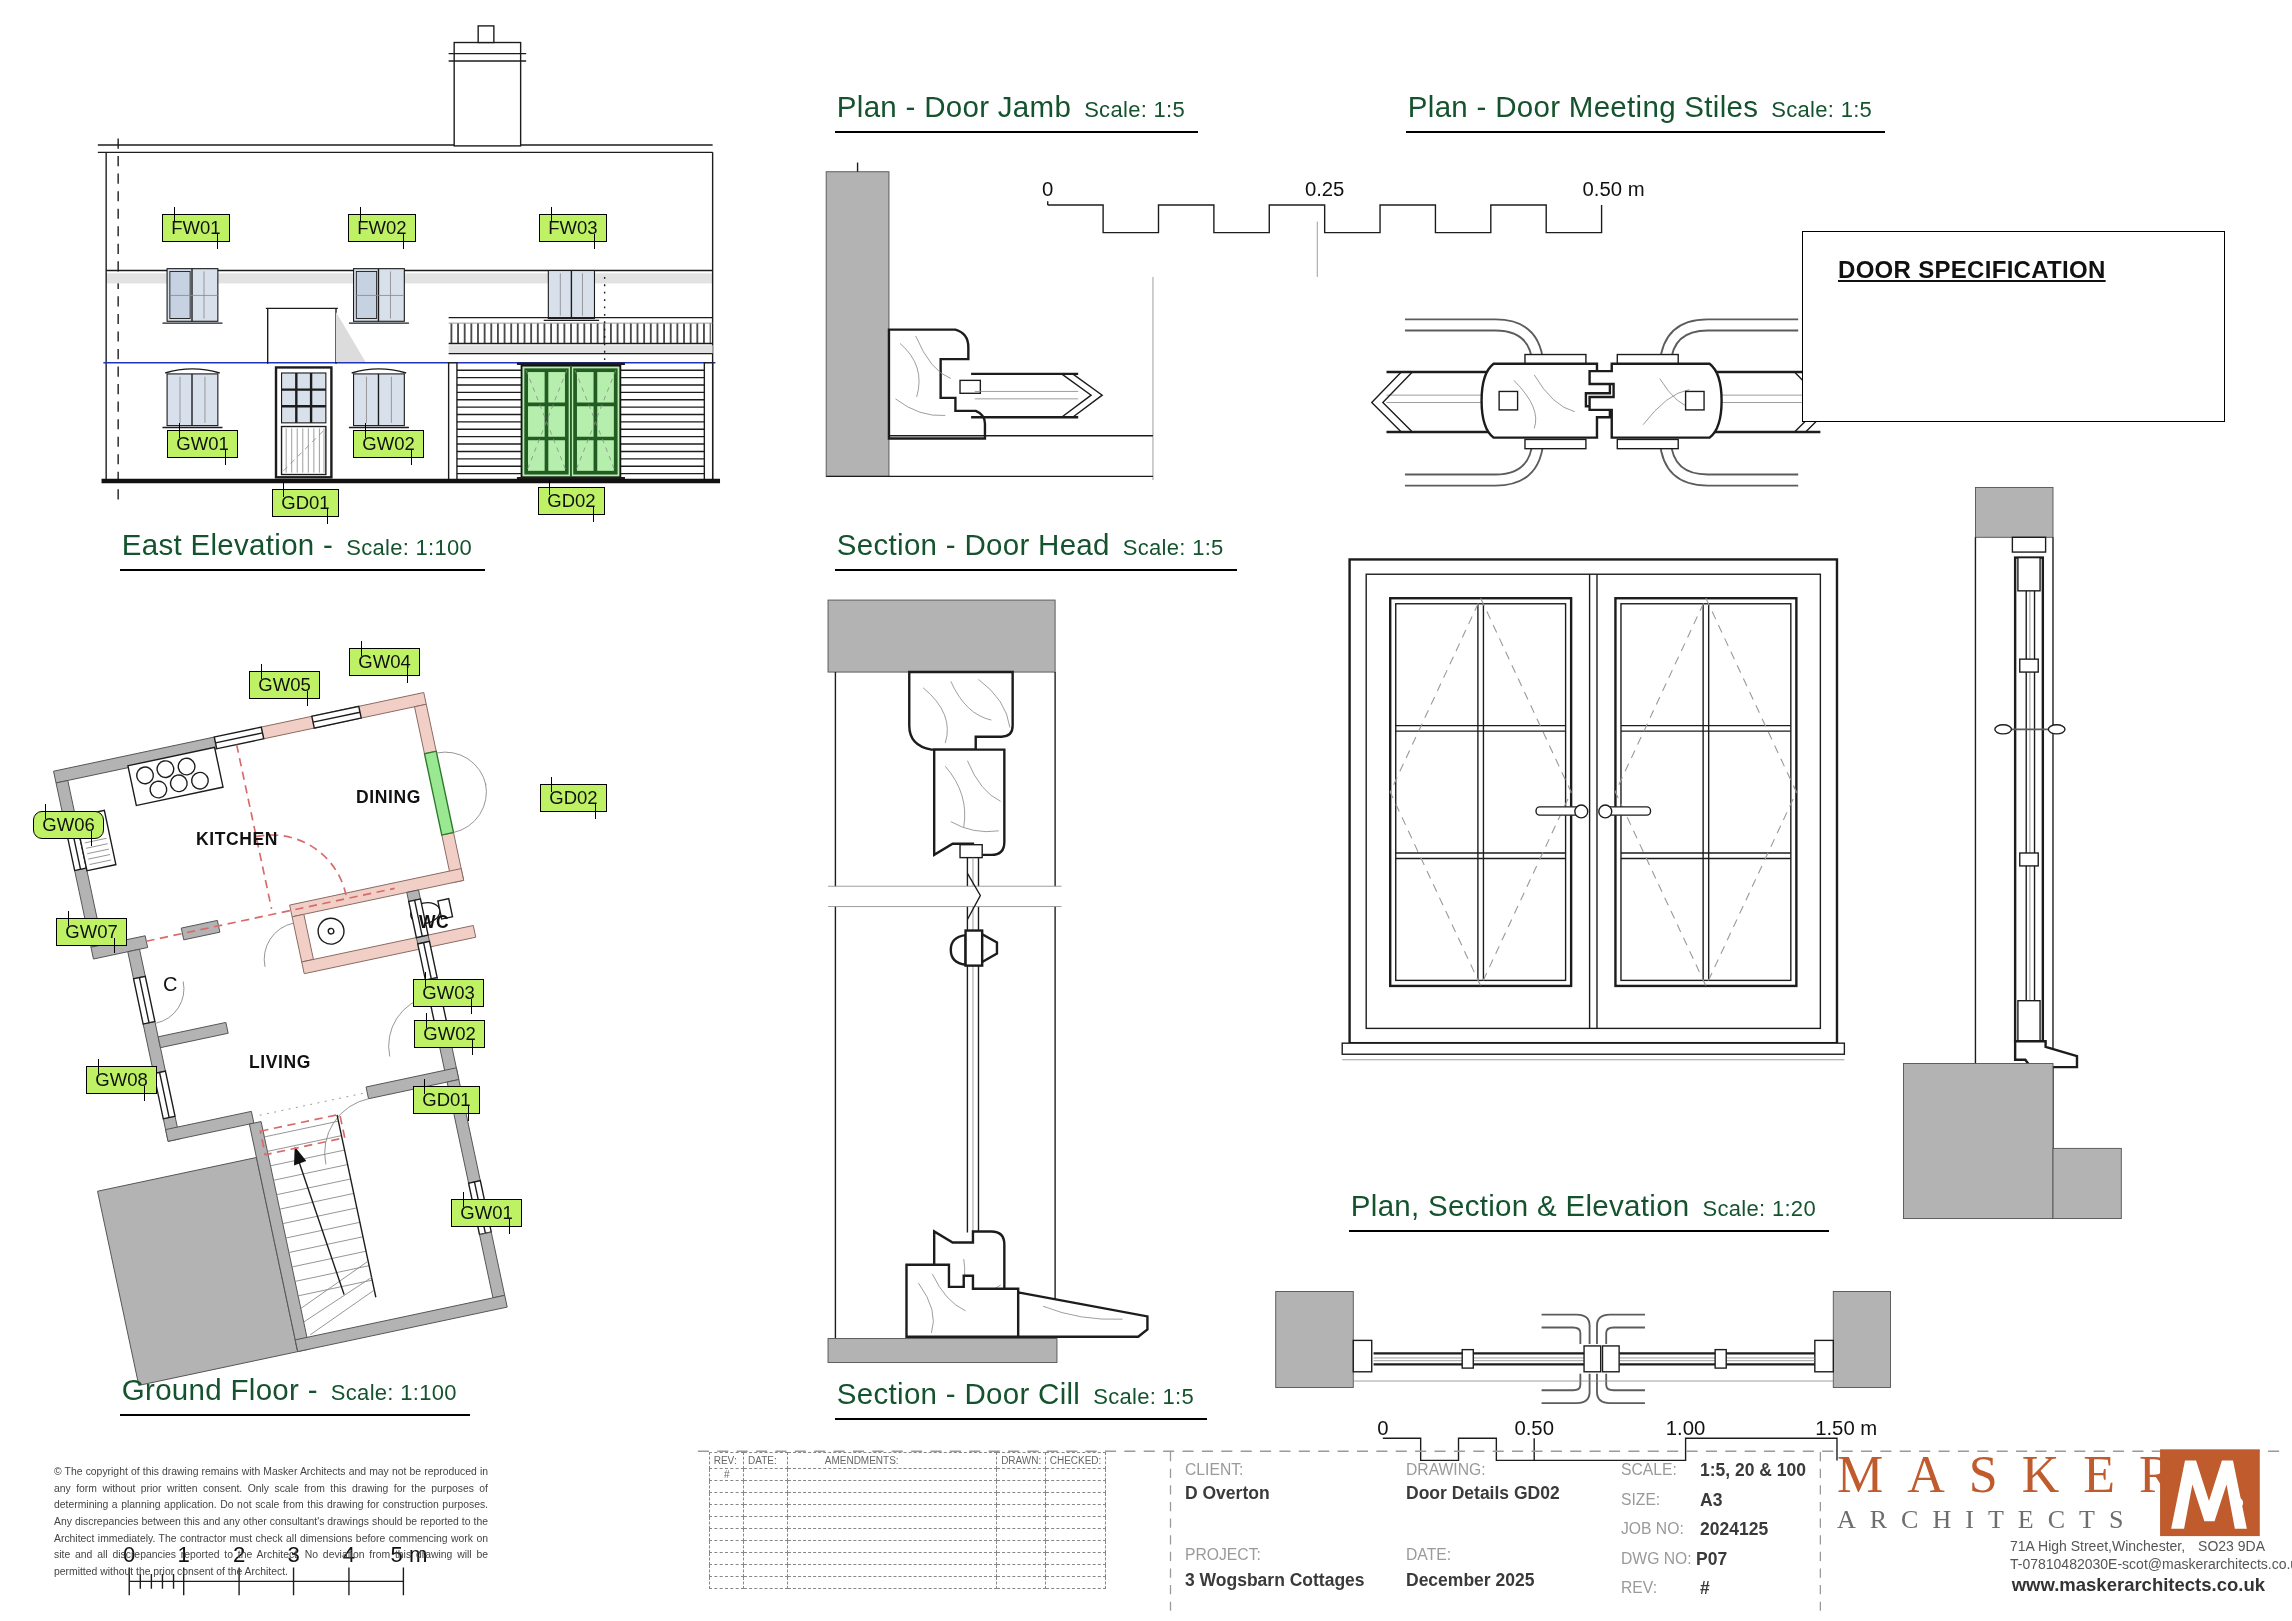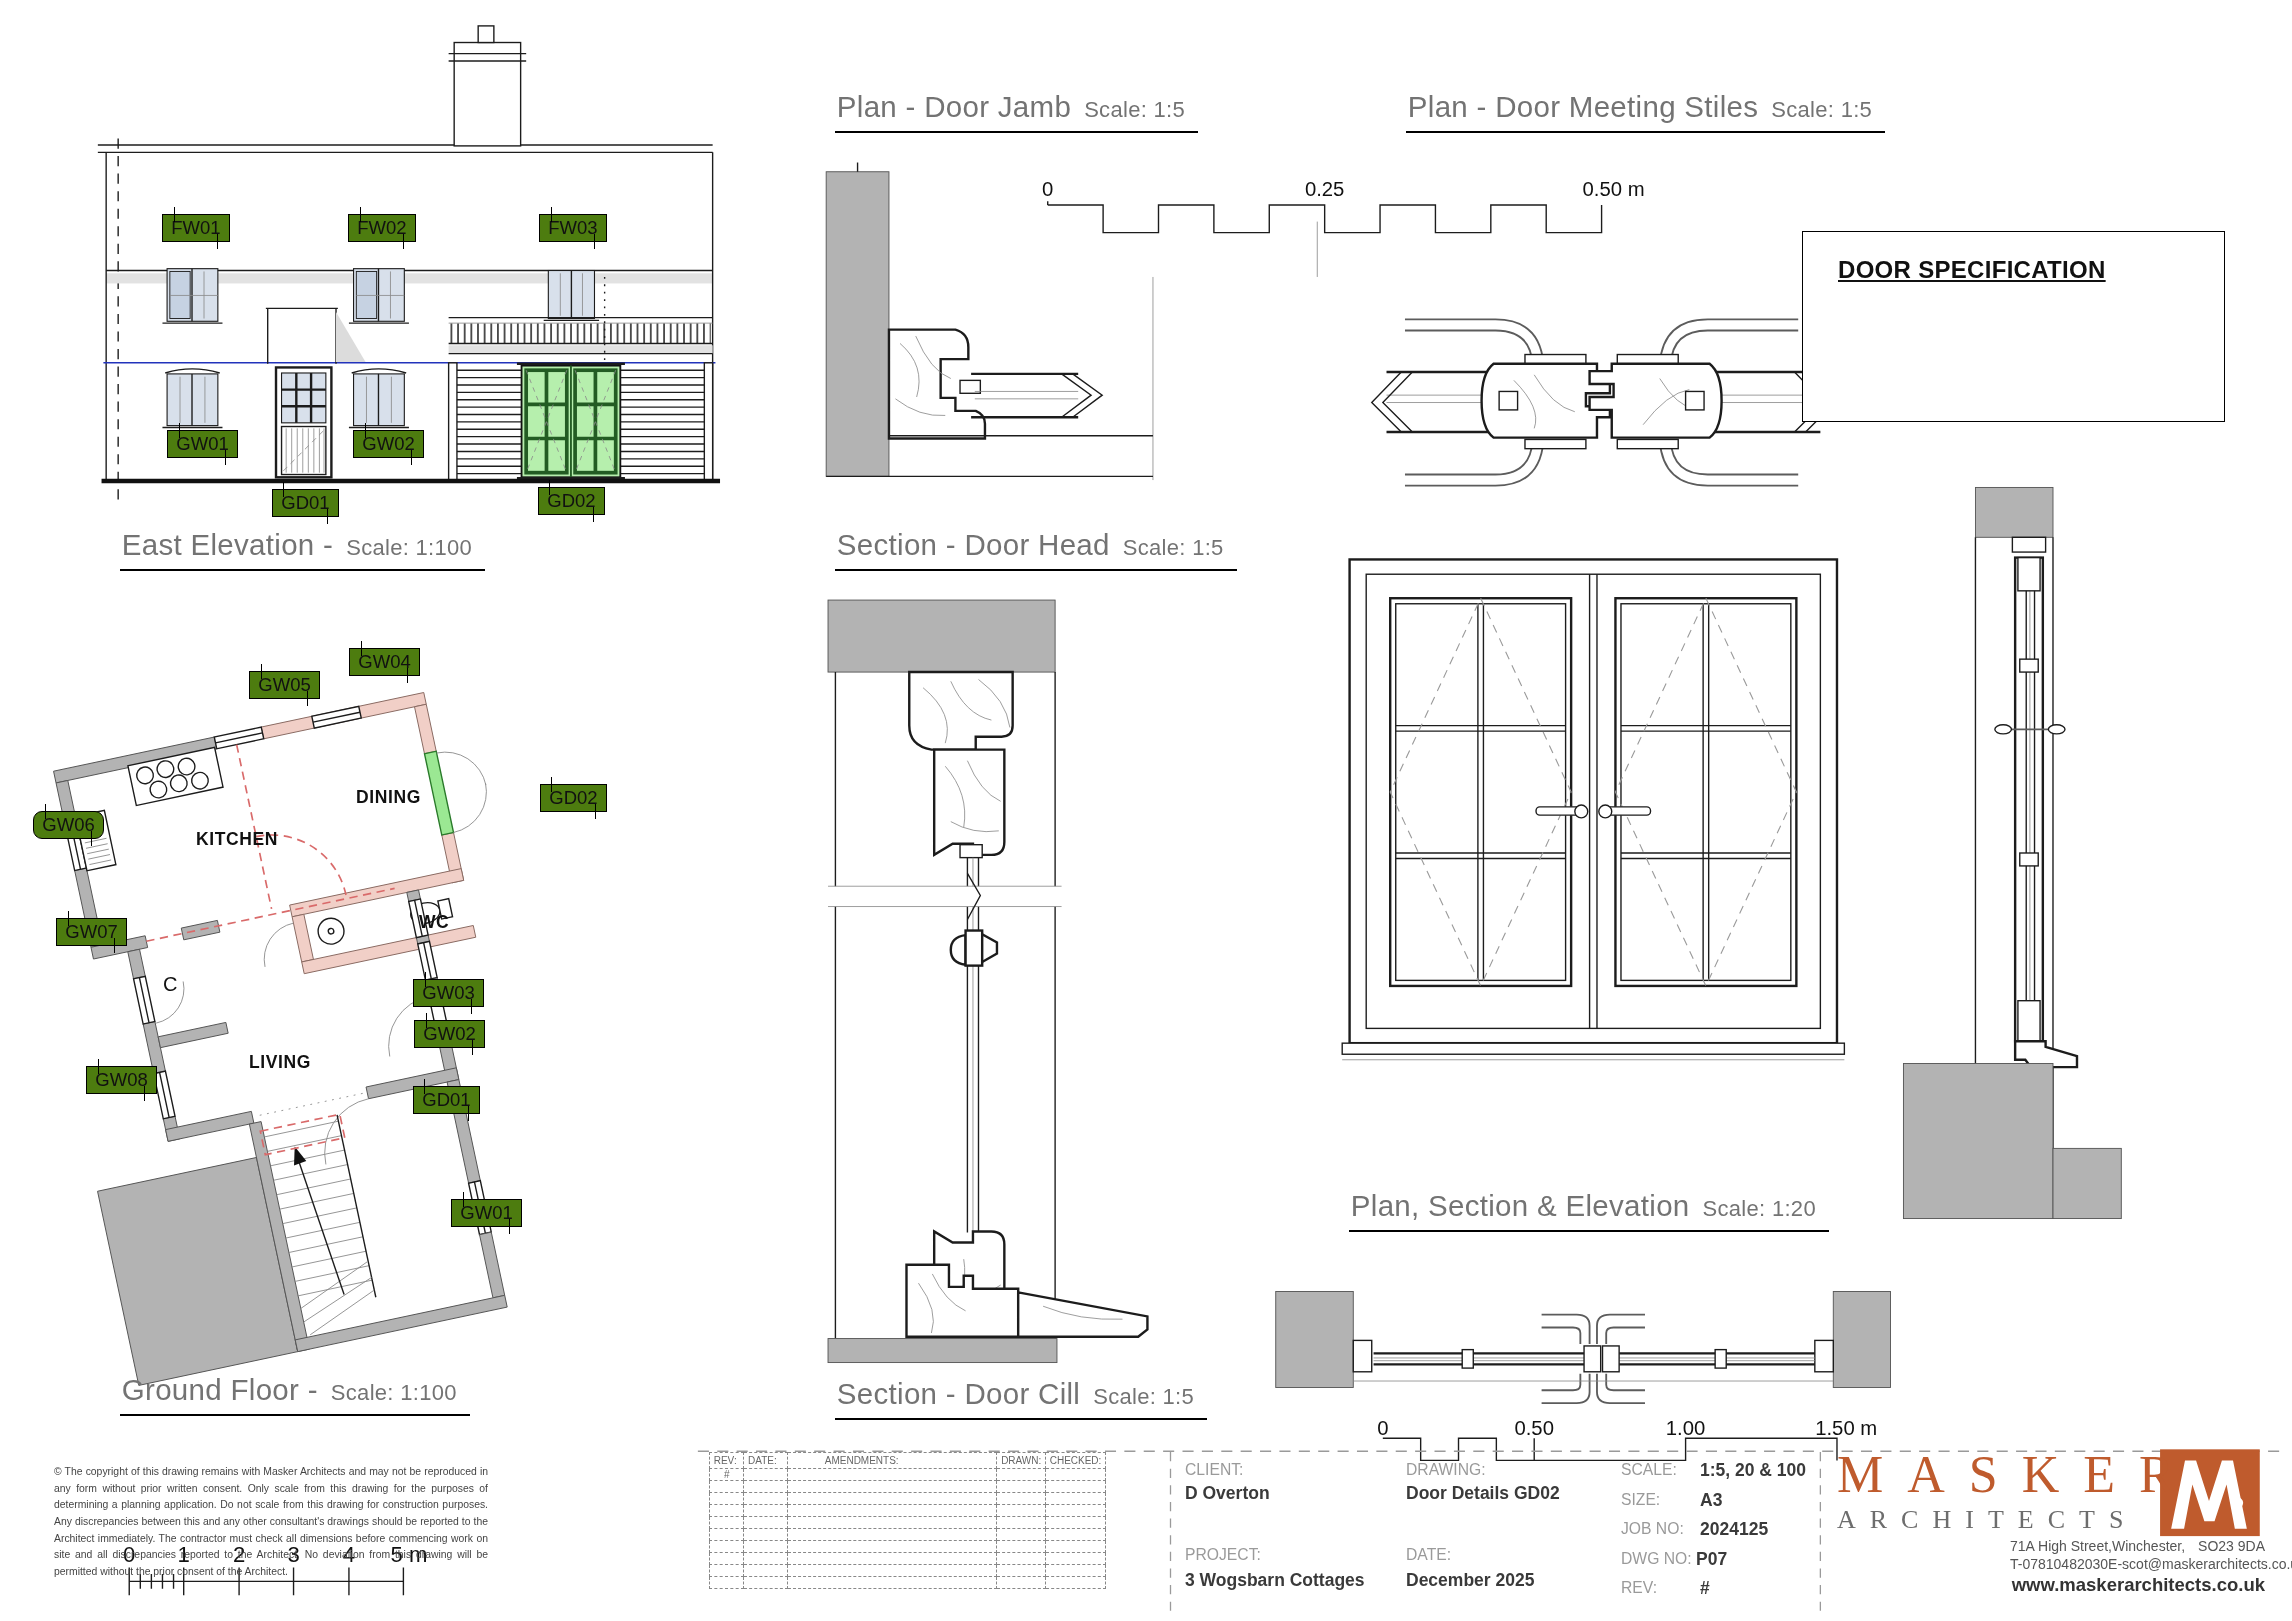--- a/index.html
+++ b/index.html
@@ -18,25 +18,25 @@
   .dash{stroke-dasharray:11 8;}
   .dot{stroke-dasharray:2 6;}
   .blue{stroke:#2233bb;fill:none;}
   .red{stroke:#d96a6a;stroke-dasharray:9 6;fill:none;stroke-width:1.8;}
   .hnd{stroke:#5c5c5c;fill:none;stroke-width:2;}
   .dashthin{stroke:#9a9a9a;stroke-dasharray:9 7;fill:none;stroke-width:1.2;}
   .glass{fill:#d8e0eb;stroke:#1c1c1c;stroke-width:1.2;}
   .sbtxt{font-size:22px;fill:#111;}
   .sbtxt100{font-size:24px;fill:#111;}
   
-  .dtitle{position:absolute;white-space:nowrap;font-size:29.5px;color:#737373;
+  .dtitle{position:absolute;white-space:nowrap;font-size:29.5px;color:#14532d;
           border-bottom:2.8px solid #000;padding:0 13px 7.4px 1.8px;letter-spacing:0.3px;}
   .dtitle .scl{font-size:22px;margin-left:13px;}
   
-  .tag{position:absolute;border:1.8px solid #000;background:#4d7c0f;font-size:18.5px;
+  .tag{position:absolute;border:1.8px solid #000;background:#bef264;font-size:18.5px;
        padding:1.8px 8.3px;white-space:nowrap;line-height:1.2;}
   .tag::before{content:"";position:absolute;left:16%;top:-8.3px;height:14.8px;border-left:1.8px solid #000;}
   .tag::after{content:"";position:absolute;right:16%;bottom:-8.3px;height:14.8px;border-left:1.8px solid #000;}
   .room{position:absolute;font-weight:bold;font-size:17.5px;letter-spacing:0.6px;white-space:nowrap;}
   .room.light{font-weight:normal;font-size:20px;}
   
   .spec{position:absolute;left:1802px;top:231px;width:421px;height:189px;border:1.8px solid #000;background:#fff;}
   .spec h3{margin:24px 0 0 35px;font-size:24px;text-decoration:underline;letter-spacing:0.3px;}
   .spec table{margin:20px 0 0 35px;border-collapse:collapse;font-size:22px;}
   .spec td{padding:0.9px 0;vertical-align:top;}

